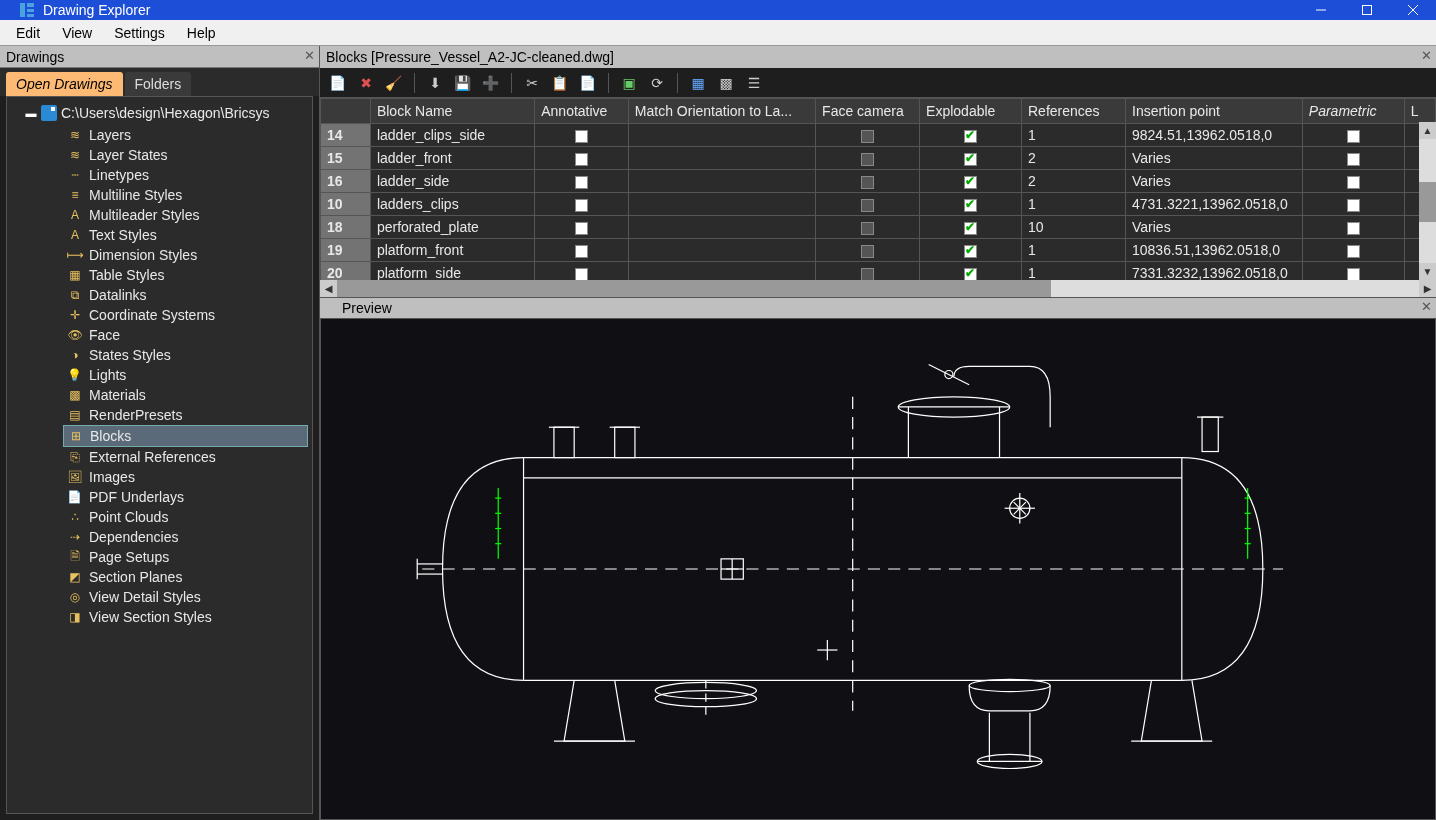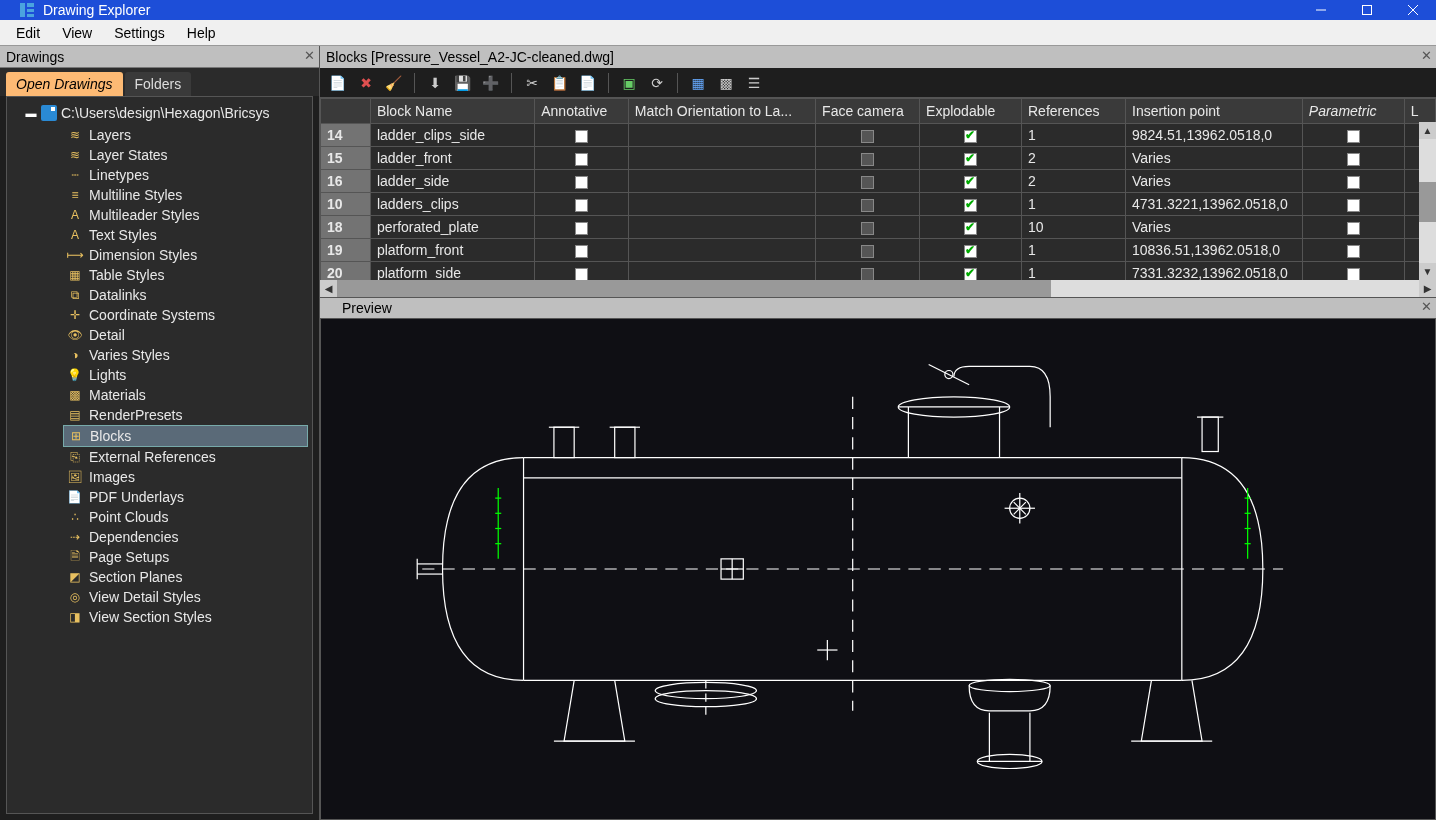--- a/index.html
+++ b/index.html
@@ -150,25 +150,25 @@
           <li class="tree-item">
             <span class="tree-icon">⧉</span>
             <span>Datalinks</span>
           </li>
           <li class="tree-item">
             <span class="tree-icon">✛</span>
             <span>Coordinate Systems</span>
           </li>
           <li class="tree-item">
             <span class="tree-icon">👁</span>
-            <span>Detail</span>
+            <span>Face</span>
           </li>
           <li class="tree-item">
             <span class="tree-icon">◑</span>
-            <span>Varies Styles</span>
+            <span>States Styles</span>
           </li>
           <li class="tree-item">
             <span class="tree-icon">💡</span>
             <span>Lights</span>
           </li>
           <li class="tree-item">
             <span class="tree-icon">▩</span>
             <span>Materials</span>
           </li>
           <li class="tree-item">

